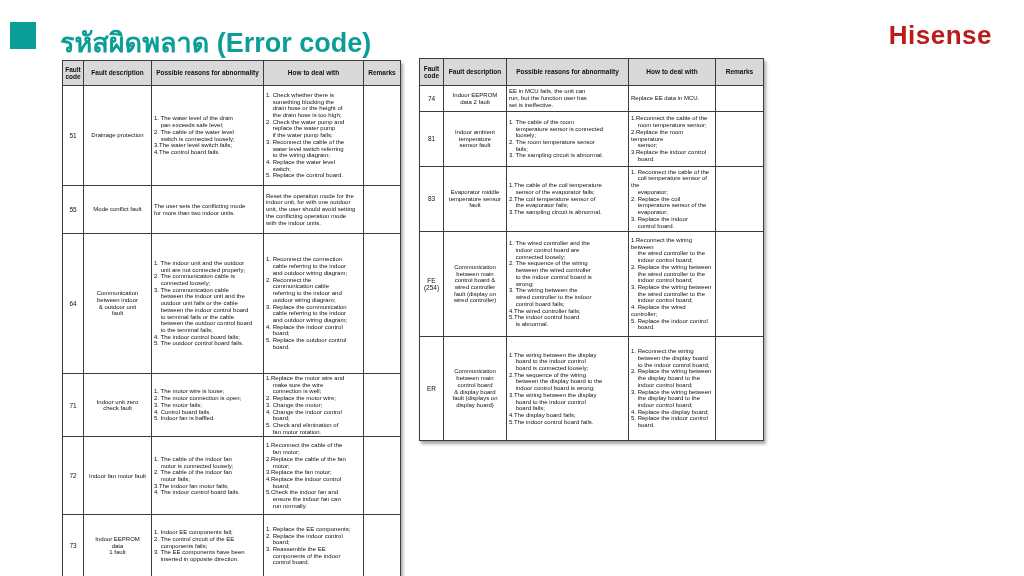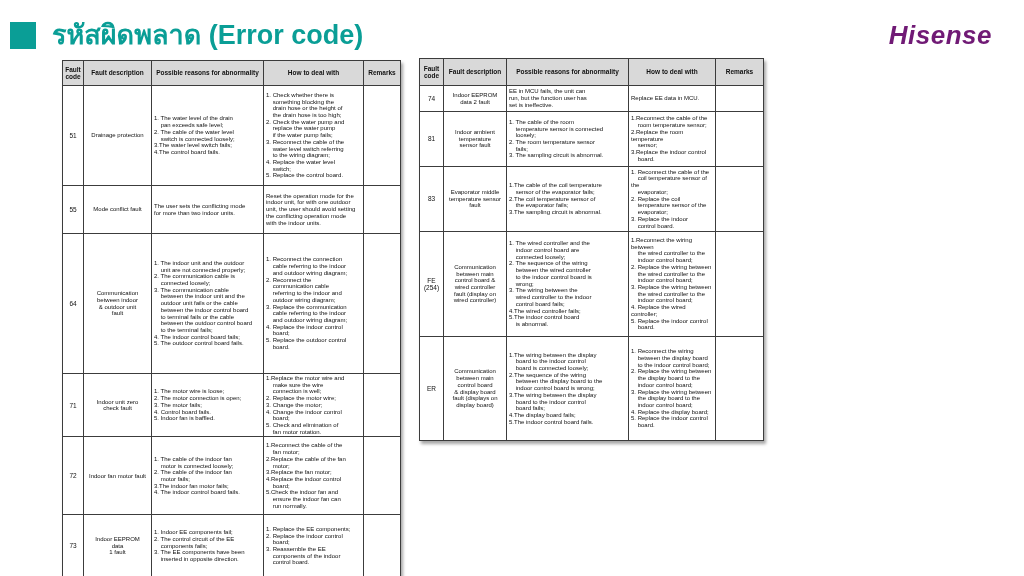--- a/index.html
+++ b/index.html
@@ -6,27 +6,27 @@
   .slide{
     position:relative;width:1024px;height:576px;background:#ffffff;
     overflow:hidden;font-family:"Liberation Sans",sans-serif;
   }
   
   .title-bullet{
     position:absolute;left:10px;top:22px;width:26px;height:27px;
     background:#0a9e96;
   }
   .page-title{
-    position:absolute;left:44px;top:10px;margin:8px;
+    position:absolute;left:44px;top:10px;margin:16px;
     font-size:27px;font-weight:bold;color:#0a9e96;line-height:1.3;
     letter-spacing:0;
   }
   .brand-logo{
     position:absolute;right:32px;top:20px;
-    font-size:26px;font-weight:bold;color:#701a75;letter-spacing:.5px;font-style:italic;
+    font-size:26px;font-weight:bold;color:#b91c1c;letter-spacing:.5px;
   }
   
   .table-host{position:absolute;}
   .err-table{
     border-collapse:collapse;table-layout:fixed;width:100%;
     background:#fff;box-shadow:2px 3px 3px rgba(0,0,0,.35);
   }
   .err-table th,.err-table td{
     border:1px solid #3c3c3c;padding:1px 2px;vertical-align:middle;
     color:#111;overflow:hidden;

